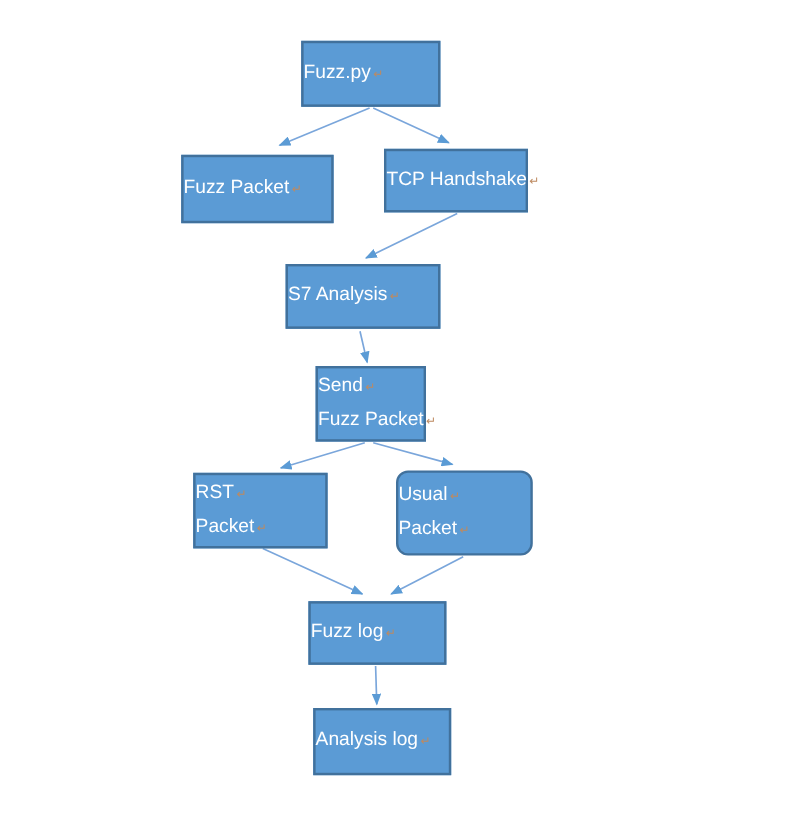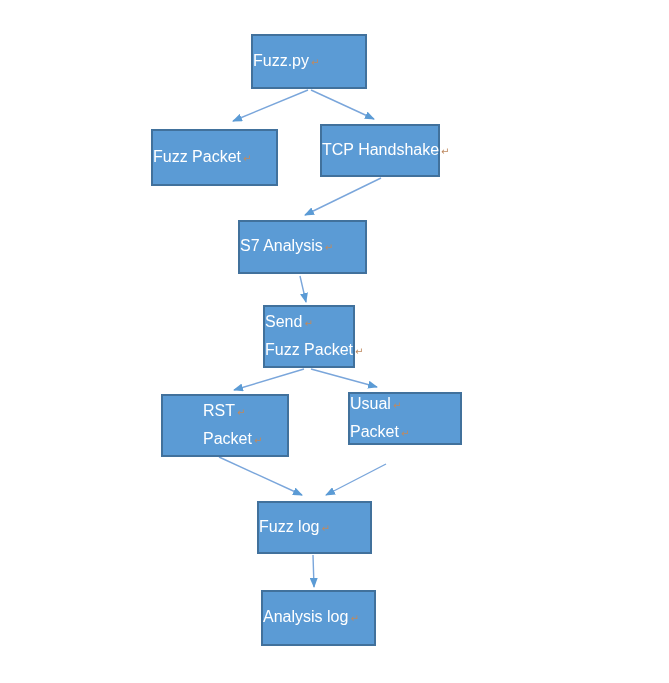--- a/index.html
+++ b/index.html
@@ -71,26 +71,26 @@
 
   <div class="node" style="left:238px;top:220px;width:129px;height:54px;">
     <div class="line"><span>S7 Analysis</span><span class="mark">↵</span></div>
   </div>
 
   <div class="node" style="left:251px;top:305px;width:92px;height:63px;margin-left:12px;">
     <div class="line"><span>Send</span><span class="mark">↵</span></div>
     <div class="line"><span>Fuzz Packet</span><span class="mark">↵</span></div>
   </div>
 
-  <div class="node" style="left:161px;top:394px;width:128px;height:63px;padding-left:40px;">
+  <div class="node" style="left:161px;top:394px;width:112px;height:63px;">
     <div class="line"><span>RST</span><span class="mark">↵</span></div>
     <div class="line"><span>Packet</span><span class="mark">↵</span></div>
   </div>
 
-  <div class="node" style="left:348px;top:392px;width:114px;height:53px;">
+  <div class="node" style="left:330px;top:392px;width:114px;height:71px;border-radius:10px;">
     <div class="line"><span>Usual</span><span class="mark">↵</span></div>
     <div class="line"><span>Packet</span><span class="mark">↵</span></div>
   </div>
 
   <div class="node" style="left:257px;top:501px;width:115px;height:53px;">
     <div class="line"><span>Fuzz log</span><span class="mark">↵</span></div>
   </div>
 
   <div class="node" style="left:261px;top:590px;width:115px;height:56px;">
     <div class="line"><span>Analysis log</span><span class="mark">↵</span></div>

